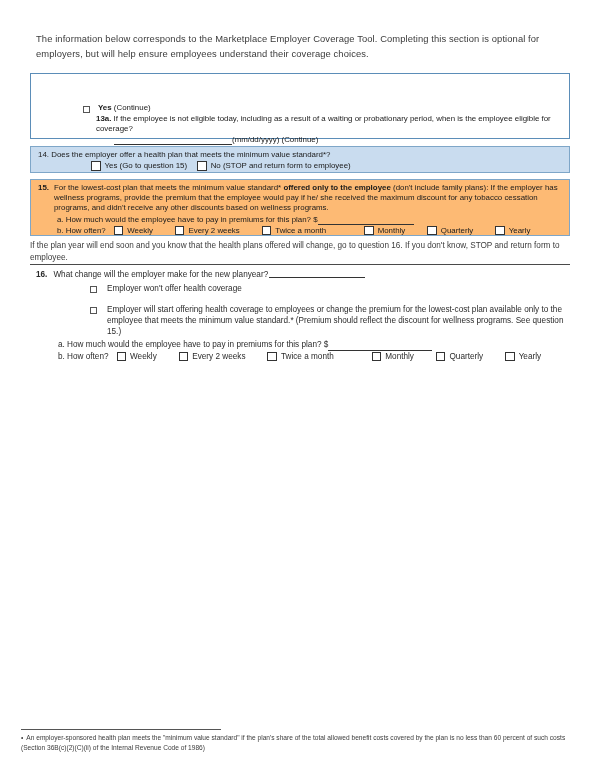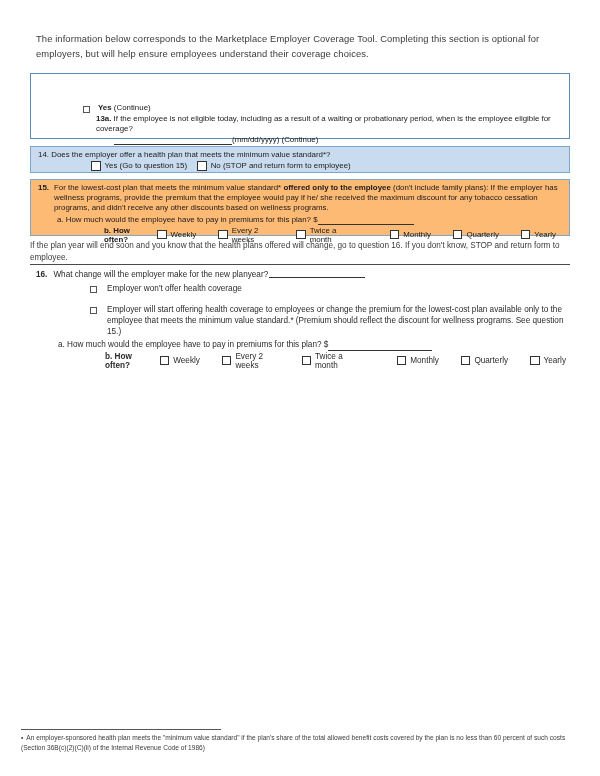--- a/index.html
+++ b/index.html
@@ -66,21 +66,21 @@
     margin-right:4px; flex:0 0 auto;
   }
   .cbopt { display:flex; align-items:center; margin-right:10px; }
 
   
   .q15 .body { position:absolute; left:7px; top:3px; width:528px; }
   .q15 .para { display:flex; font-size:7.9px; line-height:10.2px; }
   .q15 .ptxt { flex:1; }
   .q15 .sub { margin-left:19px; font-size:7.9px; line-height:11px; }
   .freqrow { display:flex; align-items:center; margin-left:19px; font-size:7.9px; margin-top:1px; }
-  .freqrow .lbl { font-weight:bold; margin-right:4px;margin-left:47px; }
+  .freqrow .lbl { font-weight:normal; margin-right:4px; }
 
   
   .transit {
     position:absolute; left:30px; top:240px; width:540px;
     font-size:8.2px; line-height:11.5px; color:#3b3b3b;
   }
   .rule {
     position:absolute; left:30px; top:264px; width:540px;
     height:0; border-top:1.2px solid #4a4a4a;
   }

